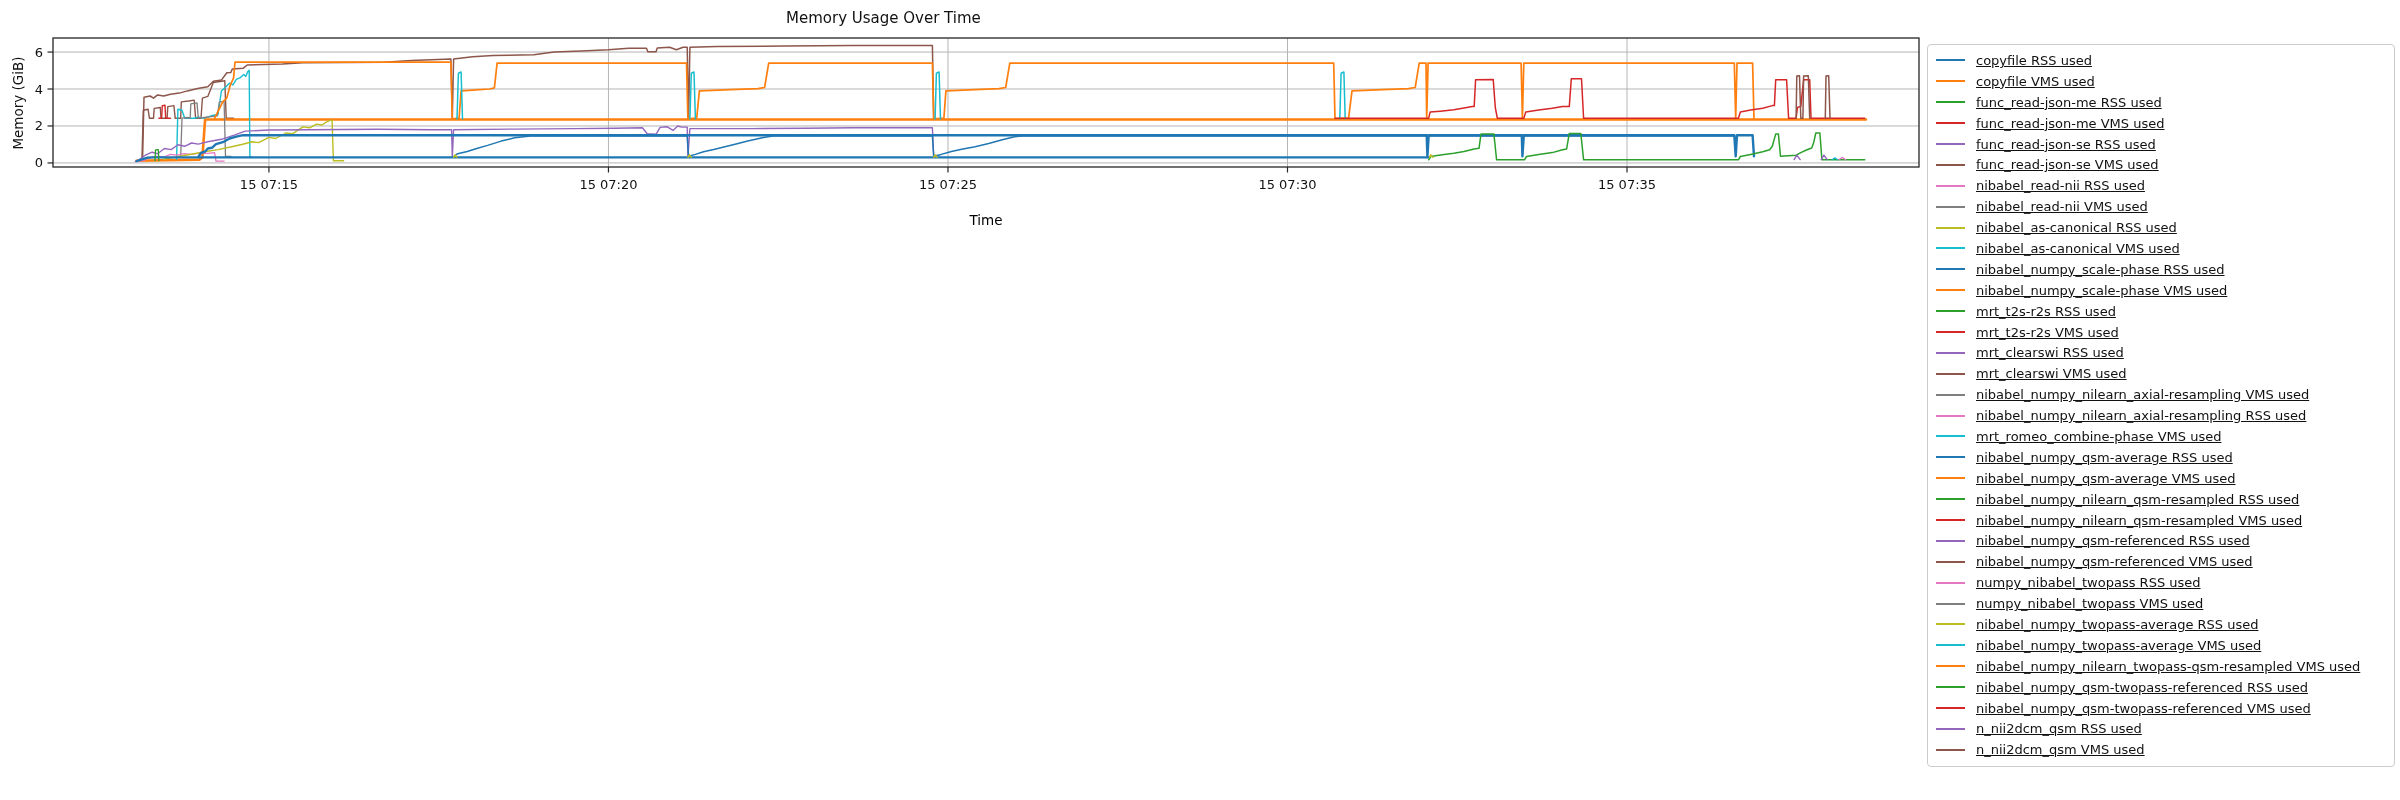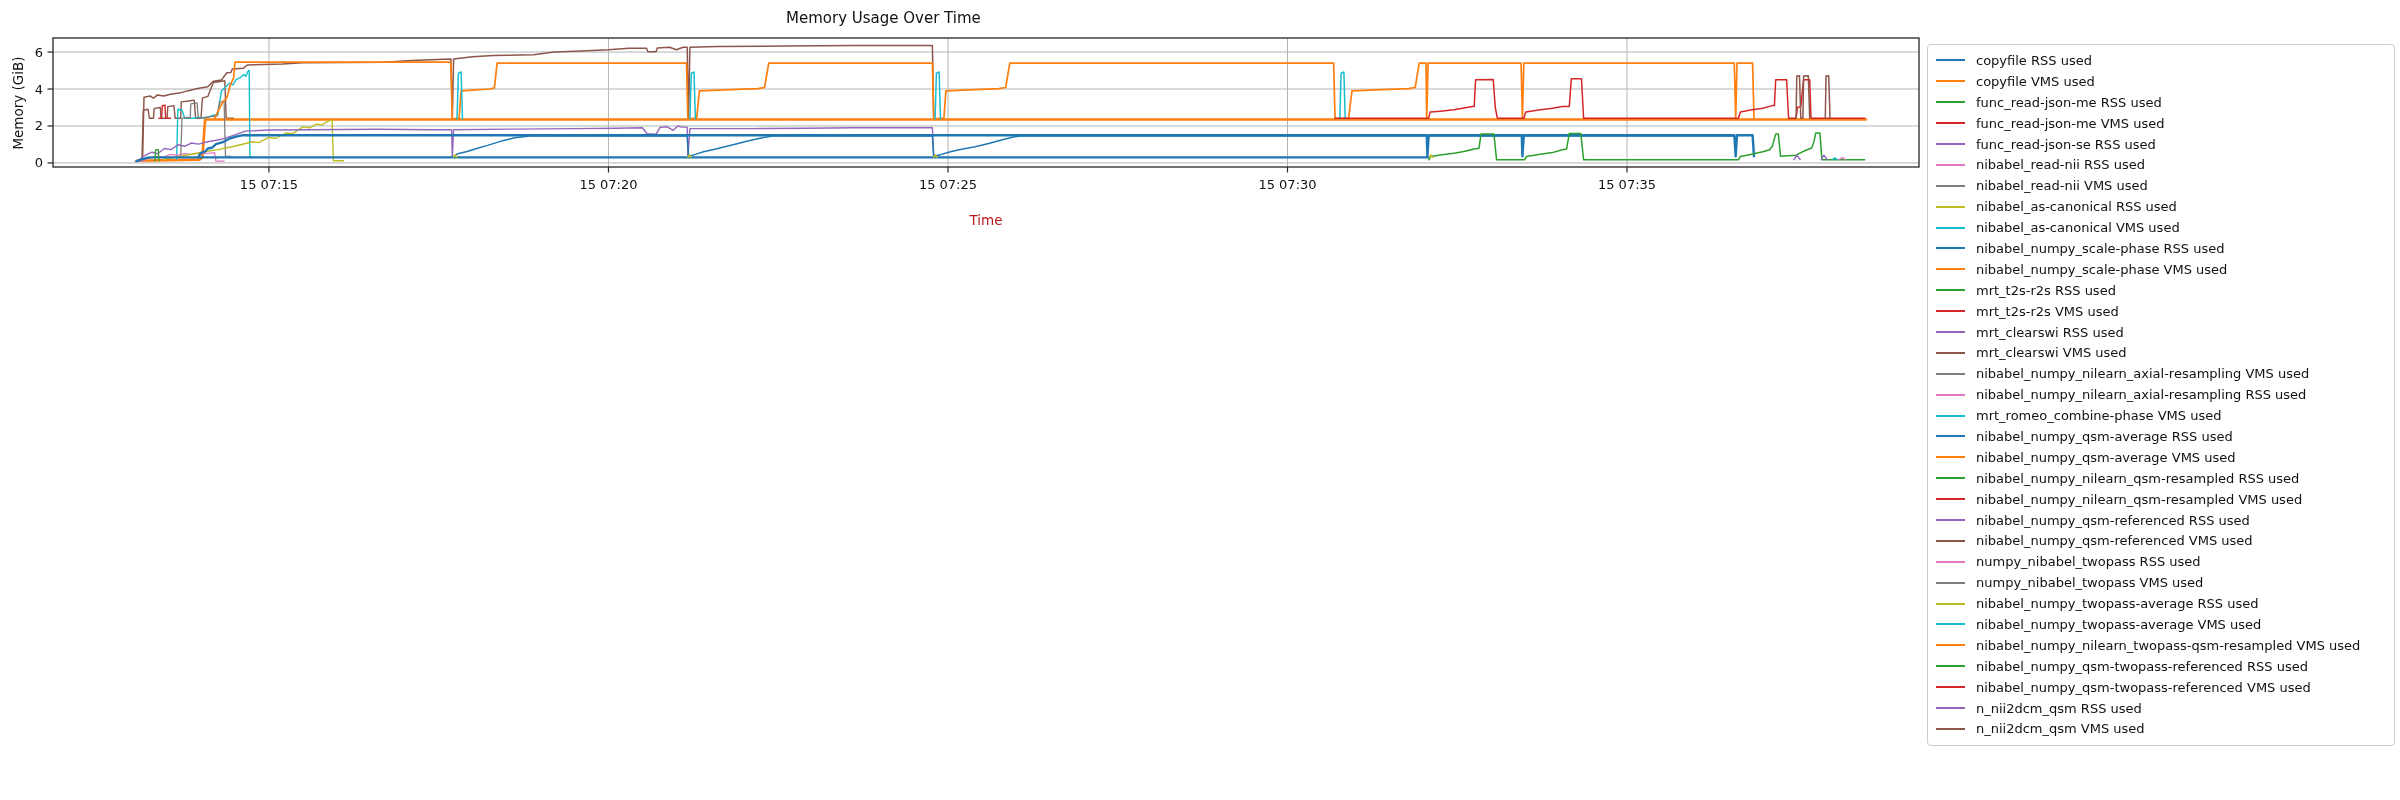--- a/index.html
+++ b/index.html
@@ -2,31 +2,31 @@
 <html><head>
 <meta charset="utf-8">
 <style>
   html,body{margin:0;padding:0;background:#ffffff;}
   body{width:2400px;height:800px;overflow:hidden;position:relative;
        font-family:"DejaVu Sans","Liberation Sans",sans-serif;}
   .page{position:absolute;inset:0;background:#fff;}
   .chart-title{position:absolute;left:786px;top:9px;width:400px;text-align:left;
        font-size:15px;color:#111;}
   .xlabel{position:absolute;left:886px;top:212px;width:200px;text-align:center;
-       font-size:13.5px;color:#b91c1c;}
+       font-size:13.5px;color:#000000;}
   .ylabel-wrap{position:absolute;left:-42px;top:95px;width:120px;text-align:center;
        transform:rotate(-90deg);font-size:13.5px;color:#111;}
   #plot{position:absolute;left:0;top:0;}
   #legend{position:absolute;left:1927px;top:44px;width:468px;
        border:1px solid #cccccc;border-radius:4px;background:#fff;
        padding:5px 6px 6px 8px;box-sizing:border-box;}
   .legend-item{display:flex;align-items:center;height:20.9px;white-space:nowrap;}
   .legend-swatch{display:inline-block;width:29px;height:0;border-top-width:2px;
        border-top-style:solid;margin-right:11px;flex:0 0 auto;}
-  .legend-label{font-size:13px;color:#111;}
+  .legend-label{font-size:13px;color:#111;text-decoration:underline;}
 </style>
 </head>
 <body>
 
 <div class="page">
   <svg id="plot" width="2400" height="800" xmlns="http://www.w3.org/2000/svg">
       <line x1="268.9344978165939" y1="38" x2="268.9344978165939" y2="167" stroke="#b5b5b5" stroke-width="1"></line>
       <line x1="608.4541484716158" y1="38" x2="608.4541484716158" y2="167" stroke="#b5b5b5" stroke-width="1"></line>
       <line x1="947.9737991266377" y1="38" x2="947.9737991266377" y2="167" stroke="#b5b5b5" stroke-width="1"></line>
       <line x1="1287.4934497816594" y1="38" x2="1287.4934497816594" y2="167" stroke="#b5b5b5" stroke-width="1"></line>
@@ -103,20 +103,24 @@
       </div>
       <div class="legend-item">
         <span class="legend-swatch" style="border-top-color: rgb(214, 39, 40);"></span>
         <span class="legend-label">func_read-json-me VMS used</span>
       </div>
       <div class="legend-item">
         <span class="legend-swatch" style="border-top-color: rgb(148, 103, 189);"></span>
         <span class="legend-label">func_read-json-se RSS used</span>
       </div>
       <div class="legend-item">
+        <span class="legend-swatch" style="border-top-color: rgb(140, 86, 75);"></span>
+        <span class="legend-label">func_read-json-se VMS used</span>
+      </div>
+      <div class="legend-item">
         <span class="legend-swatch" style="border-top-color: rgb(227, 119, 194);"></span>
         <span class="legend-label">nibabel_read-nii RSS used</span>
       </div>
       <div class="legend-item">
         <span class="legend-swatch" style="border-top-color: rgb(127, 127, 127);"></span>
         <span class="legend-label">nibabel_read-nii VMS used</span>
       </div>
       <div class="legend-item">
         <span class="legend-swatch" style="border-top-color: rgb(188, 189, 34);"></span>
         <span class="legend-label">nibabel_as-canonical RSS used</span>

